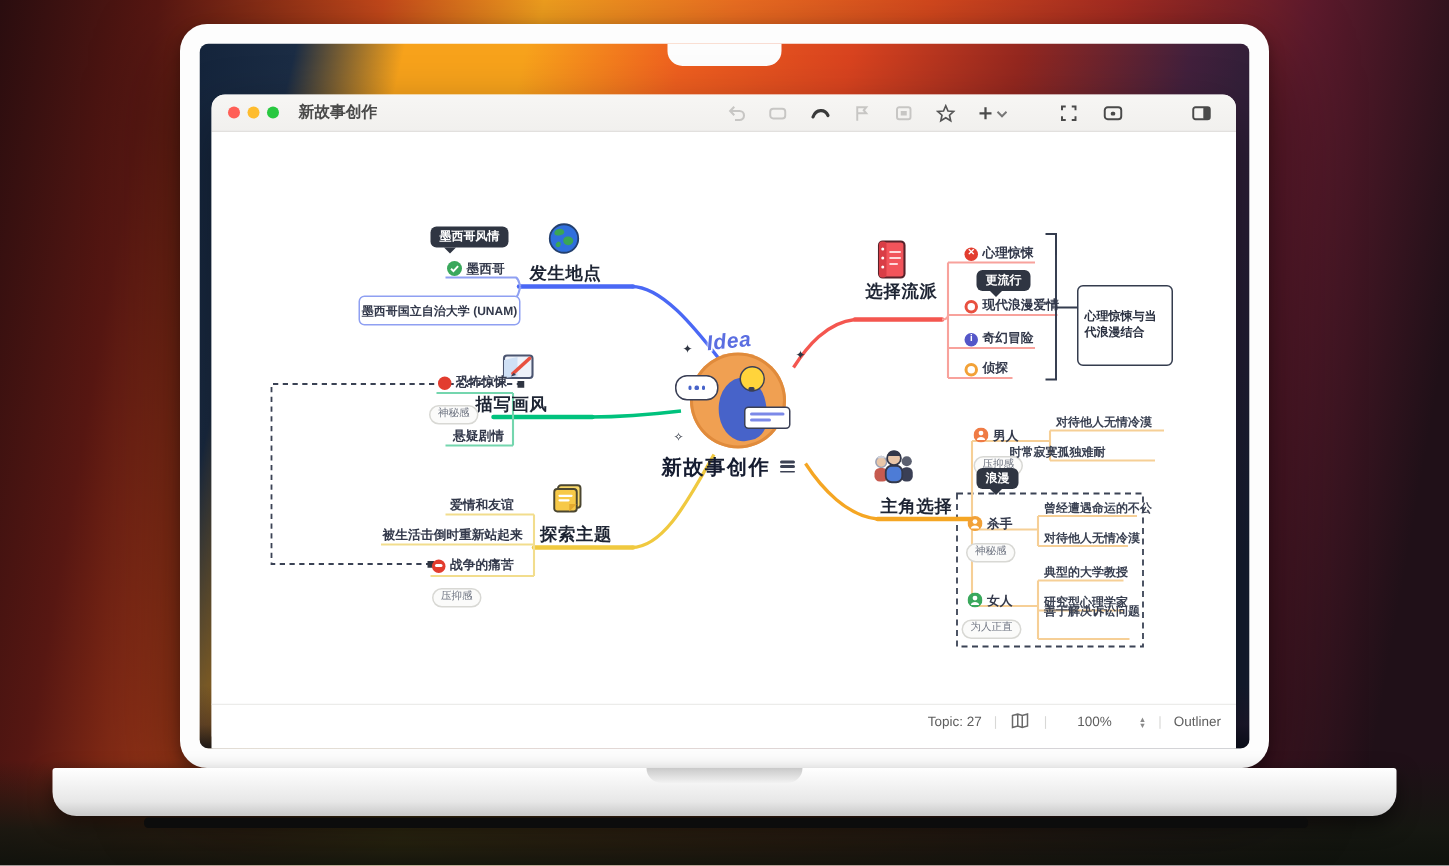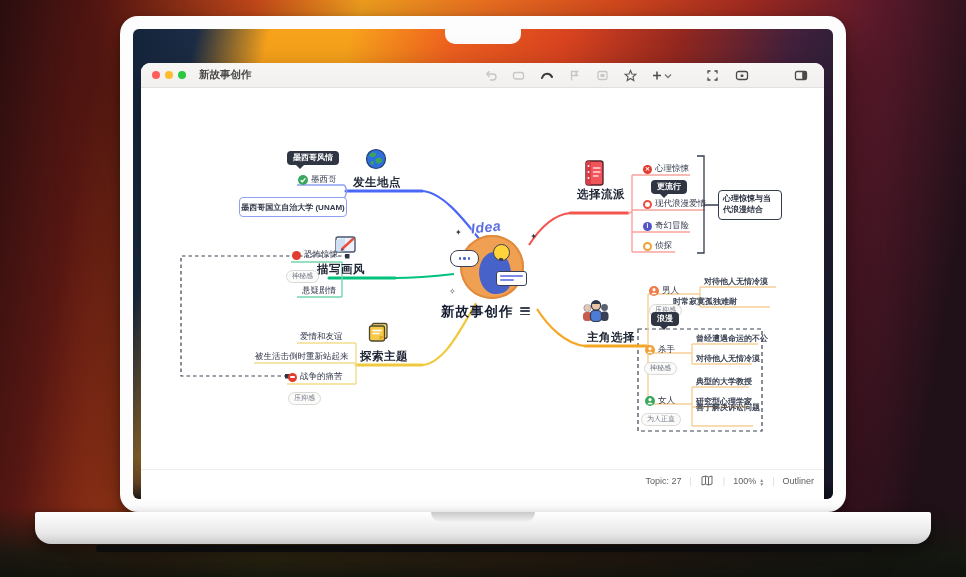--- a/index.html
+++ b/index.html
@@ -27,28 +27,28 @@
   .win-title{margin-left:13px;font-size:10.5px;font-weight:bold;color:#4a4a4a;}
   .tb-center{position:absolute;left:342px;top:0;height:24px;display:flex;align-items:center;gap:13px;}
   .tb-right{position:absolute;right:16px;top:0;height:24px;display:flex;align-items:center;}
   .ticon{display:flex;align-items:center;justify-content:center;width:15px;height:15px;}
   .ticon svg{display:block;}
   
   .canvas{position:relative;height:381px;background:#fff;}
   .canvas svg.wires{position:absolute;left:0;top:0;}
   .node{position:absolute;white-space:nowrap;color:#323849;}
   .t-main{font-size:11.5px;font-weight:bold;color:#1d2433;letter-spacing:.5px;}
-  .t-sub{font-size:8.5px;font-weight:normal;color:#33394b;}
+  .t-sub{font-size:8.5px;font-weight:bold;color:#33394b;}
   .t-sub2{font-size:8px;color:#3a4152;font-weight:bold;}
   .row{display:flex;align-items:center;gap:3px;}
   .tag{display:inline-block;font-size:7px;color:#6d7380;background:#fbfbfa;border:1px solid #d8d8d4;border-radius:7px;padding:1px 5px;line-height:1.25;}
   .tip{position:absolute;background:#2f3542;color:#fff;font-size:8px;font-weight:bold;border-radius:4px;padding:2.5px 6px;line-height:1.1;}
   .tip::after{content:"";position:absolute;left:9px;bottom:-4px;border:4px solid transparent;border-top-color:#2f3542;border-bottom:none;}
   .boxnode{position:absolute;display:flex;align-items:center;justify-content:center;border:1.2px solid #8fa0f2;border-radius:4px;background:#fff;font-size:8px;font-weight:bold;color:#33394b;}
-  .summary{position:absolute;border:1.2px solid #343c4e;border-radius:4px;background:#fff;font-size:8px;font-weight:bold;color:#2a3040;padding:3px 4px;line-height:1.35;white-space:normal;width:54px;}
+  .summary{position:absolute;border:1.2px solid #343c4e;border-radius:4px;background:#fff;font-size:8px;font-weight:bold;color:#2a3040;padding:15px 4px;line-height:1.35;white-space:normal;width:54px;}
   .mk{position:relative;display:inline-flex;align-items:center;justify-content:center;width:9px;height:9px;border-radius:50%;flex:0 0 auto;}
   .mk-dot{background:#e23c2e;}
   .mk-dash{background:#e23c2e;} .mk-dash::after{content:"";width:5px;height:1.5px;background:#fff;border-radius:1px;}
   .mk-x{background:#e23c2e;color:#fff;font-size:6px;font-weight:bold;} .mk-x::after{content:"✕";line-height:1;}
   .mk-ring-red{width:5px;height:5px;border:2.2px solid #e8503f;background:#fff;}
   .mk-ind{background:#5456c8;color:#fff;font-size:6.5px;font-weight:bold;} .mk-ind::after{content:"i";line-height:1;}
   .mk-ring-org{width:5px;height:5px;border:2.2px solid #f2a137;background:#fff;}
   .micon{display:inline-block;flex:0 0 auto;}
   
   .central{position:absolute;left:308px;top:134px;width:88px;height:80px;}
@@ -63,21 +63,21 @@
   .ci-note i:last-child{width:60%;}
   .ci-idea{position:absolute;left:22px;top:-3px;font-size:14px;font-weight:bold;font-style:italic;color:#5b6ee1;transform:rotate(-6deg);text-shadow:0 0 2px #fff,0 0 2px #fff,1px 1px 0 #fff;letter-spacing:.5px;}
   .spark{position:absolute;color:#2f3542;font-size:8px;}
   .central-label{position:absolute;left:300px;top:215px;display:flex;align-items:center;gap:6px;}
   .central-label b{font-size:13.5px;color:#151c30;letter-spacing:1px;}
   .notes-ico{display:inline-block;width:10px;}
   .notes-ico i{display:block;height:1.6px;background:#3c4254;margin-bottom:1.8px;border-radius:1px;}
   
   .statusbar{height:21px;border-top:1px solid #ececea;background:#fff;display:flex;align-items:center;justify-content:flex-end;gap:8px;padding-right:10px;font-size:9px;color:#5e5e5e;}
   .sep{color:#d8d8d6;}
-  .zoomctl{display:flex;align-items:flex-end;gap:3px;}
+  .zoomctl{display:flex;align-items:flex-end;gap:18px;margin-left:12px;}
   .stepper{display:flex;flex-direction:column;line-height:4px;font-size:5px;color:#8a8a8a;}
 </style>
 </head>
 <body>
 
 <div class="scene">
   <div class="laptop-screen">
     <div class="screen-bg">
       <div class="notch"></div>
 

